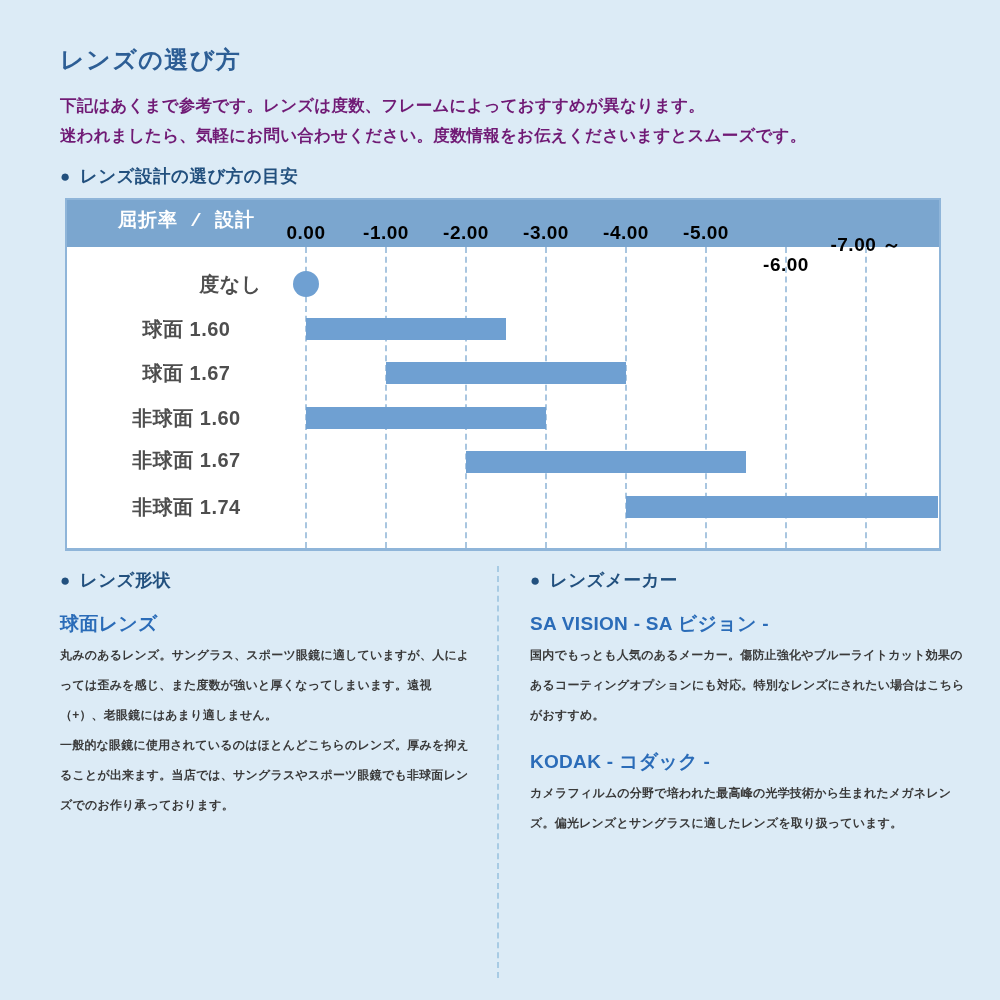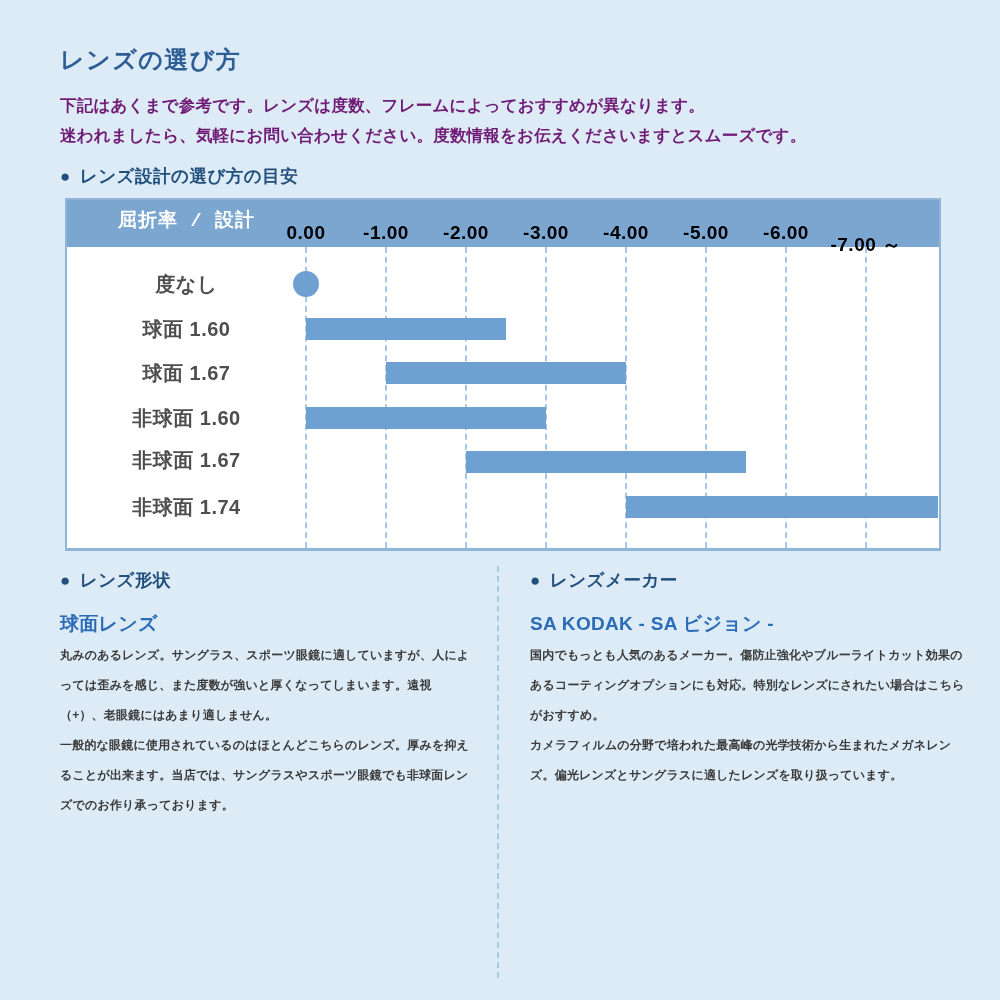--- a/index.html
+++ b/index.html
@@ -78,33 +78,33 @@
 
 <div class="chart">
   <div class="chart-header">
     <div class="chart-header-label">屈折率 / 設計</div>
   <span class="tick-label" style="left: 239px;">0.00</span>
       <span class="tick-label" style="left: 319px;">-1.00</span>
       <span class="tick-label" style="left: 399px;">-2.00</span>
       <span class="tick-label" style="left: 479px;">-3.00</span>
       <span class="tick-label" style="left: 559px;">-4.00</span>
       <span class="tick-label" style="left: 639px;">-5.00</span>
-      <span class="tick-label" style="left: 719px;">-6.00</span>
+      <span class="tick-label" style="left: 719px; margin-top: 32px;">-6.00</span>
       <span class="tick-label" style="left: 799px; margin-top: 12px;">-7.00 ～</span>
     </div>
   <div id="chart-layer">
       <div class="gridline" style="left: 239px;"></div>
       <div class="gridline" style="left: 319px;"></div>
       <div class="gridline" style="left: 399px;"></div>
       <div class="gridline" style="left: 479px;"></div>
       <div class="gridline" style="left: 559px;"></div>
       <div class="gridline" style="left: 639px;"></div>
       <div class="gridline" style="left: 719px;"></div>
       <div class="gridline" style="left: 799px;"></div>
-      <div class="row-label" style="top: 84px;">度なし</div>
+      <div class="row-label" style="top: 84px; padding-left: 44px;">度なし</div>
       <div class="dot" style="left: 226px; top: 71px;"></div>
       <div class="row-label" style="top: 128.6px;">球面 1.60</div>
       <div class="bar" style="left: 239px; top: 117.6px; width: 200px;"></div>
       <div class="row-label" style="top: 173.2px;">球面 1.67</div>
       <div class="bar" style="left: 319px; top: 162.2px; width: 240px;"></div>
       <div class="row-label" style="top: 217.8px;">非球面 1.60</div>
       <div class="bar" style="left: 239px; top: 206.8px; width: 240px;"></div>
       <div class="row-label" style="top: 260px;">非球面 1.67</div>
       <div class="bar" style="left: 399px; top: 251.4px; width: 280px;"></div>
       <div class="row-label" style="top: 307px;">非球面 1.74</div>
@@ -122,16 +122,17 @@
   <div class="sub-head">球面レンズ</div>
   <p class="body-text">丸みのあるレンズ。サングラス、スポーツ眼鏡に適していますが、人によっては歪みを感じ、また度数が強いと厚くなってしまいます。遠視（+）、老眼鏡にはあまり適しません。</p>
   <p class="body-text">一般的な眼鏡に使用されているのはほとんどこちらのレンズ。厚みを抑えることが出来ます。当店では、サングラスやスポーツ眼鏡でも非球面レンズでのお作り承っております。</p>
 </div>
 
 <div class="col col-right">
   <div class="section-head">
     <span class="bullet">●</span>
     <span>レンズメーカー</span>
   </div>
-  <div class="sub-head">SA KODAK - SA ビジョン -</div>
+  <div class="sub-head">SA VISION - SA ビジョン -</div>
   <p class="body-text">国内でもっとも人気のあるメーカー。傷防止強化やブルーライトカット効果のあるコーティングオプションにも対応。特別なレンズにされたい場合はこちらがおすすめ。</p>
+  <div class="sub-head">KODAK - コダック -</div>
   <p class="body-text">カメラフィルムの分野で培われた最高峰の光学技術から生まれたメガネレンズ。偏光レンズとサングラスに適したレンズを取り扱っています。</p>
 </div>
 
 </body></html>

